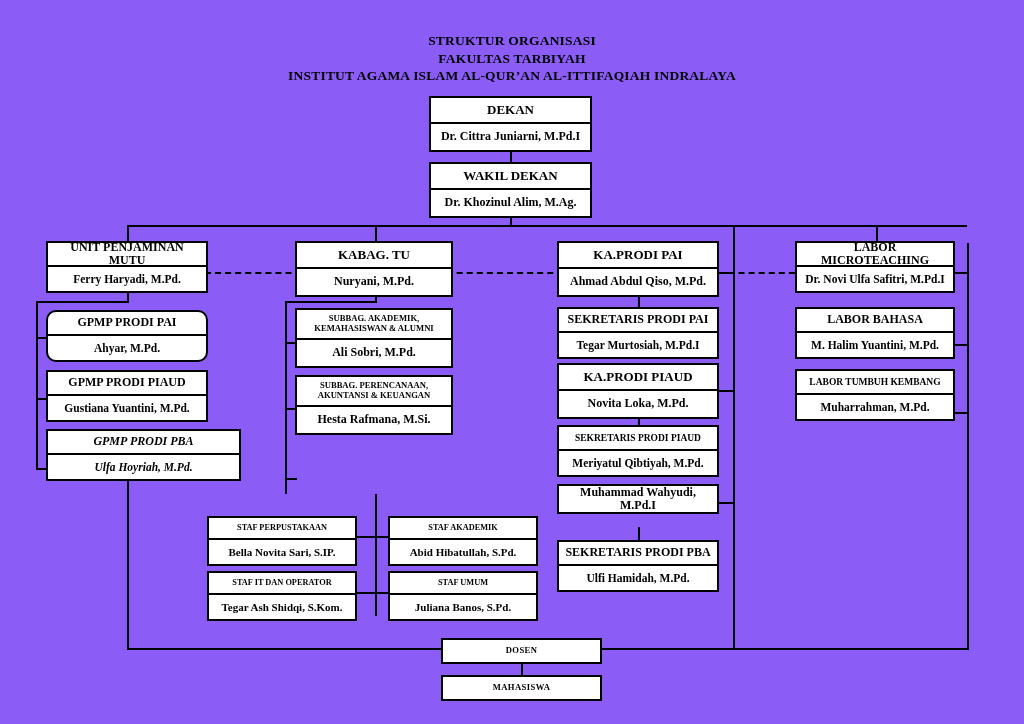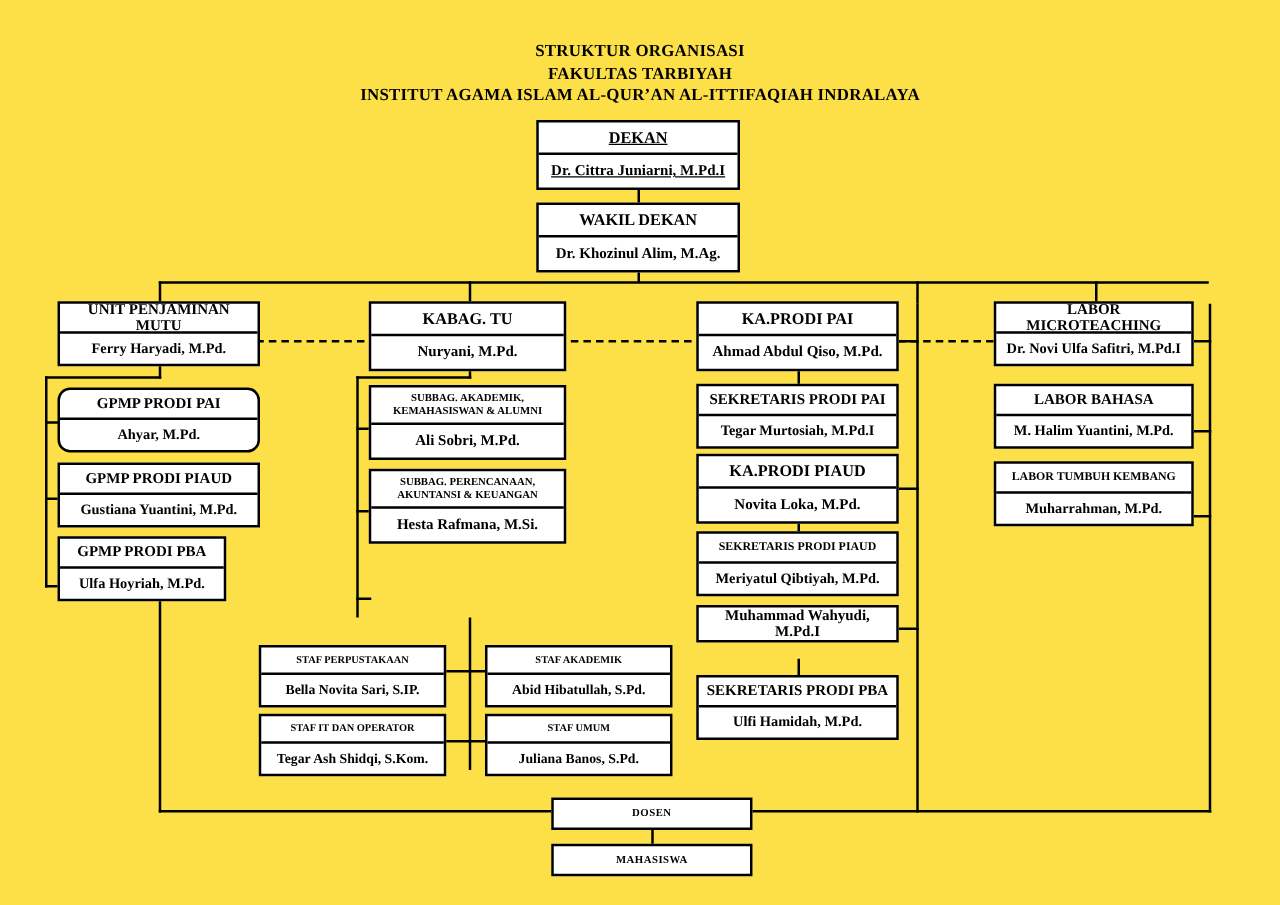--- a/index.html
+++ b/index.html
@@ -7,21 +7,21 @@
   body{
     font-family:"Liberation Serif","DejaVu Serif",serif;
     color:#000000;
     -webkit-font-smoothing:antialiased;
   }
   #canvas{
     position:relative;
     width:1024px;
     height:724px;
     overflow:hidden;
-    background:#fde047;
+    background:#8b5cf6;
   }
 
   
   .title-block{
     position:absolute;
     left:0; top:32px;
     width:1024px;
     text-align:center;
     line-height:1.30;
   }
@@ -147,21 +147,21 @@
   <div class="ln h" style="left:955px;top:412px;width:14px;"></div>
 
   <div class="ln v" style="left:127px;top:478px;height:172px;"></div>
   <div class="ln h" style="left:127px;top:648px;width:315px;"></div>
   <div class="ln h" style="left:600px;top:648px;width:369px;"></div>
   <div class="ln v" style="left:733px;top:502px;height:148px;"></div>
   <div class="ln v" style="left:967px;top:413px;height:237px;"></div>
 
   <div class="ln v" style="left:521px;top:660px;height:16px;"></div>
 
-  <div class="box sz-lg" style="left:429px;top:96px;width:163px;text-decoration:underline;">
+  <div class="box sz-lg" style="left:429px;top:96px;width:163px;">
     <div class="cell role">DEKAN</div>
     <div class="cell person">Dr. Cittra Juniarni, M.Pd.I</div>
   </div>
 
   <div class="box sz-lg" style="left:429px;top:162px;width:163px;">
     <div class="cell role">WAKIL DEKAN</div>
     <div class="cell person">Dr. Khozinul Alim, M.Ag.</div>
   </div>
 
   <div class="box sz-md" style="left:46px;top:241px;width:162px;">
@@ -172,21 +172,21 @@
   <div class="box sz-md" style="left:46px;top:310px;width:162px;border-radius:10px;">
     <div class="cell role">GPMP PRODI PAI</div>
     <div class="cell person">Ahyar, M.Pd.</div>
   </div>
 
   <div class="box sz-md" style="left:46px;top:370px;width:162px;">
     <div class="cell role">GPMP PRODI PIAUD</div>
     <div class="cell person">Gustiana Yuantini, M.Pd.</div>
   </div>
 
-  <div class="box sz-md" style="left:46px;top:429px;width:135px;">
+  <div class="box sz-md" style="left:46px;top:429px;width:195px;font-style:italic;">
     <div class="cell role">GPMP PRODI PBA</div>
     <div class="cell person">Ulfa Hoyriah, M.Pd.</div>
   </div>
 
   <div class="box sz-lg" style="left:295px;top:241px;width:158px;">
     <div class="cell role">KABAG. TU</div>
     <div class="cell person">Nuryani, M.Pd.</div>
   </div>
 
   <div class="box sz-two" style="left:295px;top:308px;width:158px;">

